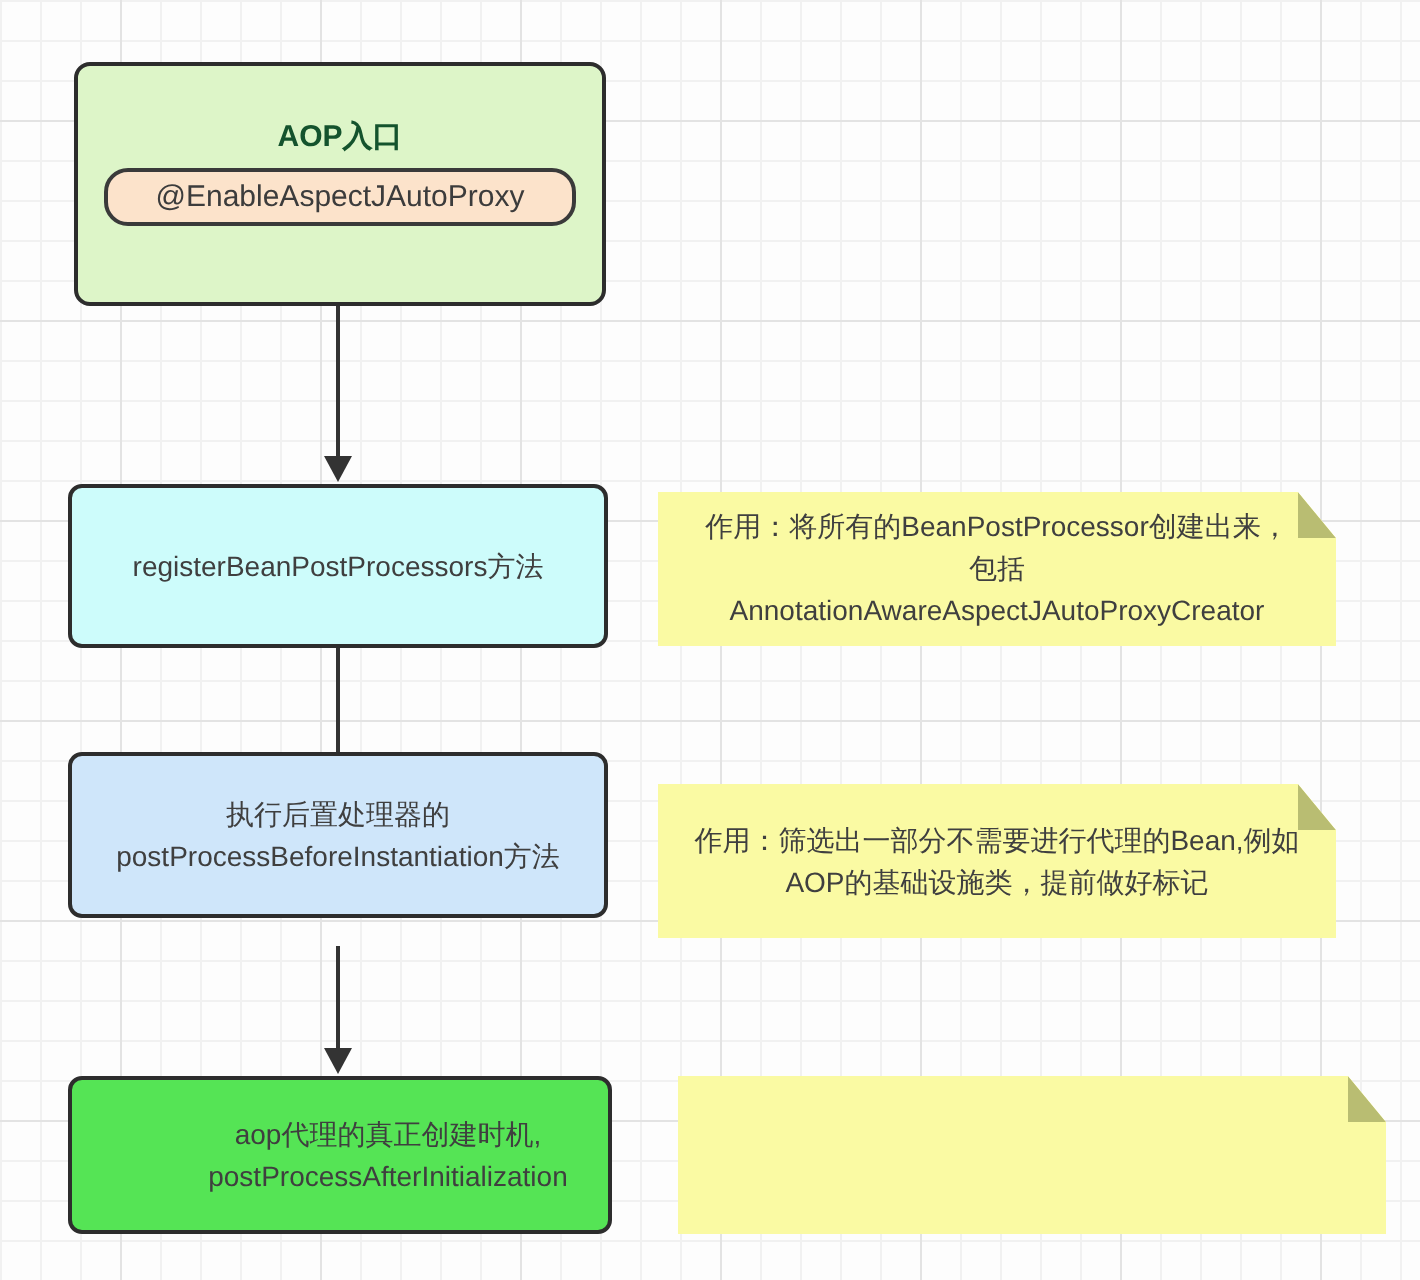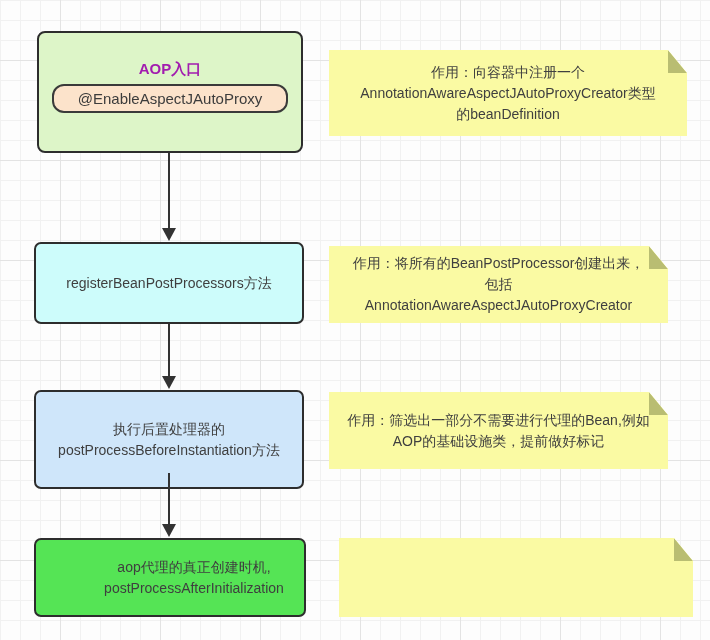--- a/index.html
+++ b/index.html
@@ -39,37 +39,37 @@
     left: 37px; top: 31px; width: 266px; height: 122px;
     background: #ddf5c8;
     border-radius: 8px;
     display: block;
   }
   .node-entry-title {
     margin-top: 5px;
     text-align: center;
     font-weight: bold;
     font-size: 15px;
-    color: #a21caf;
+    color: #14532d;
   }
   .node-entry-inner {
     position: absolute;
     left: 13px; right: 13px; top: 51px; height: 29px;
     background: #fce3cb;
     border: 2px solid #3a3a3a;
     border-radius: 12px;
     display: flex;
     align-items: center;
     justify-content: center;
     font-size: 15px;
     color: #3c3c3c;
   }
 
   .node-register { left: 34px; top: 242px; width: 270px; height: 82px; background: #cdfcfb; }
-  .node-before   { left: 34px; top: 390px; width: 270px; height: 99px; background: #cfe6fa; }
+  .node-before   { left: 34px; top: 376px; width: 270px; height: 83px; background: #cfe6fa; }
   .node-after    { left: 34px; top: 538px; width: 272px; height: 79px; background: #55e455; padding-left: 48px; }
 
   .note {
     position: absolute;
     background: #fafaa3;
     clip-path: polygon(0 0, calc(100% - 19px) 0, 100% 23px, 100% 100%, 0 100%);
     display: flex;
     align-items: center;
     justify-content: center;
   }
@@ -119,26 +119,20 @@
 
 <div class="canvas">
 
   <div class="node node-entry">
     <div class="node-entry-title">AOP入口</div>
     <div class="node-entry-inner">
       <span>@EnableAspectJAutoProxy</span>
     </div>
   </div>
 
-  <div class="note note-1">
-    <div class="note-fold"></div>
-    <div class="note-text">作用：向容器中注册一个
-AnnotationAwareAspectJAutoProxyCreator类型
-的beanDefinition</div>
-  </div>
 
   <div class="arrow arrow-1">
     <div class="arrow-line"></div>
     <div class="arrow-head"></div>
   </div>
 
   <div class="node node-register">
     <span>registerBeanPostProcessors方法</span>
   </div>
 

